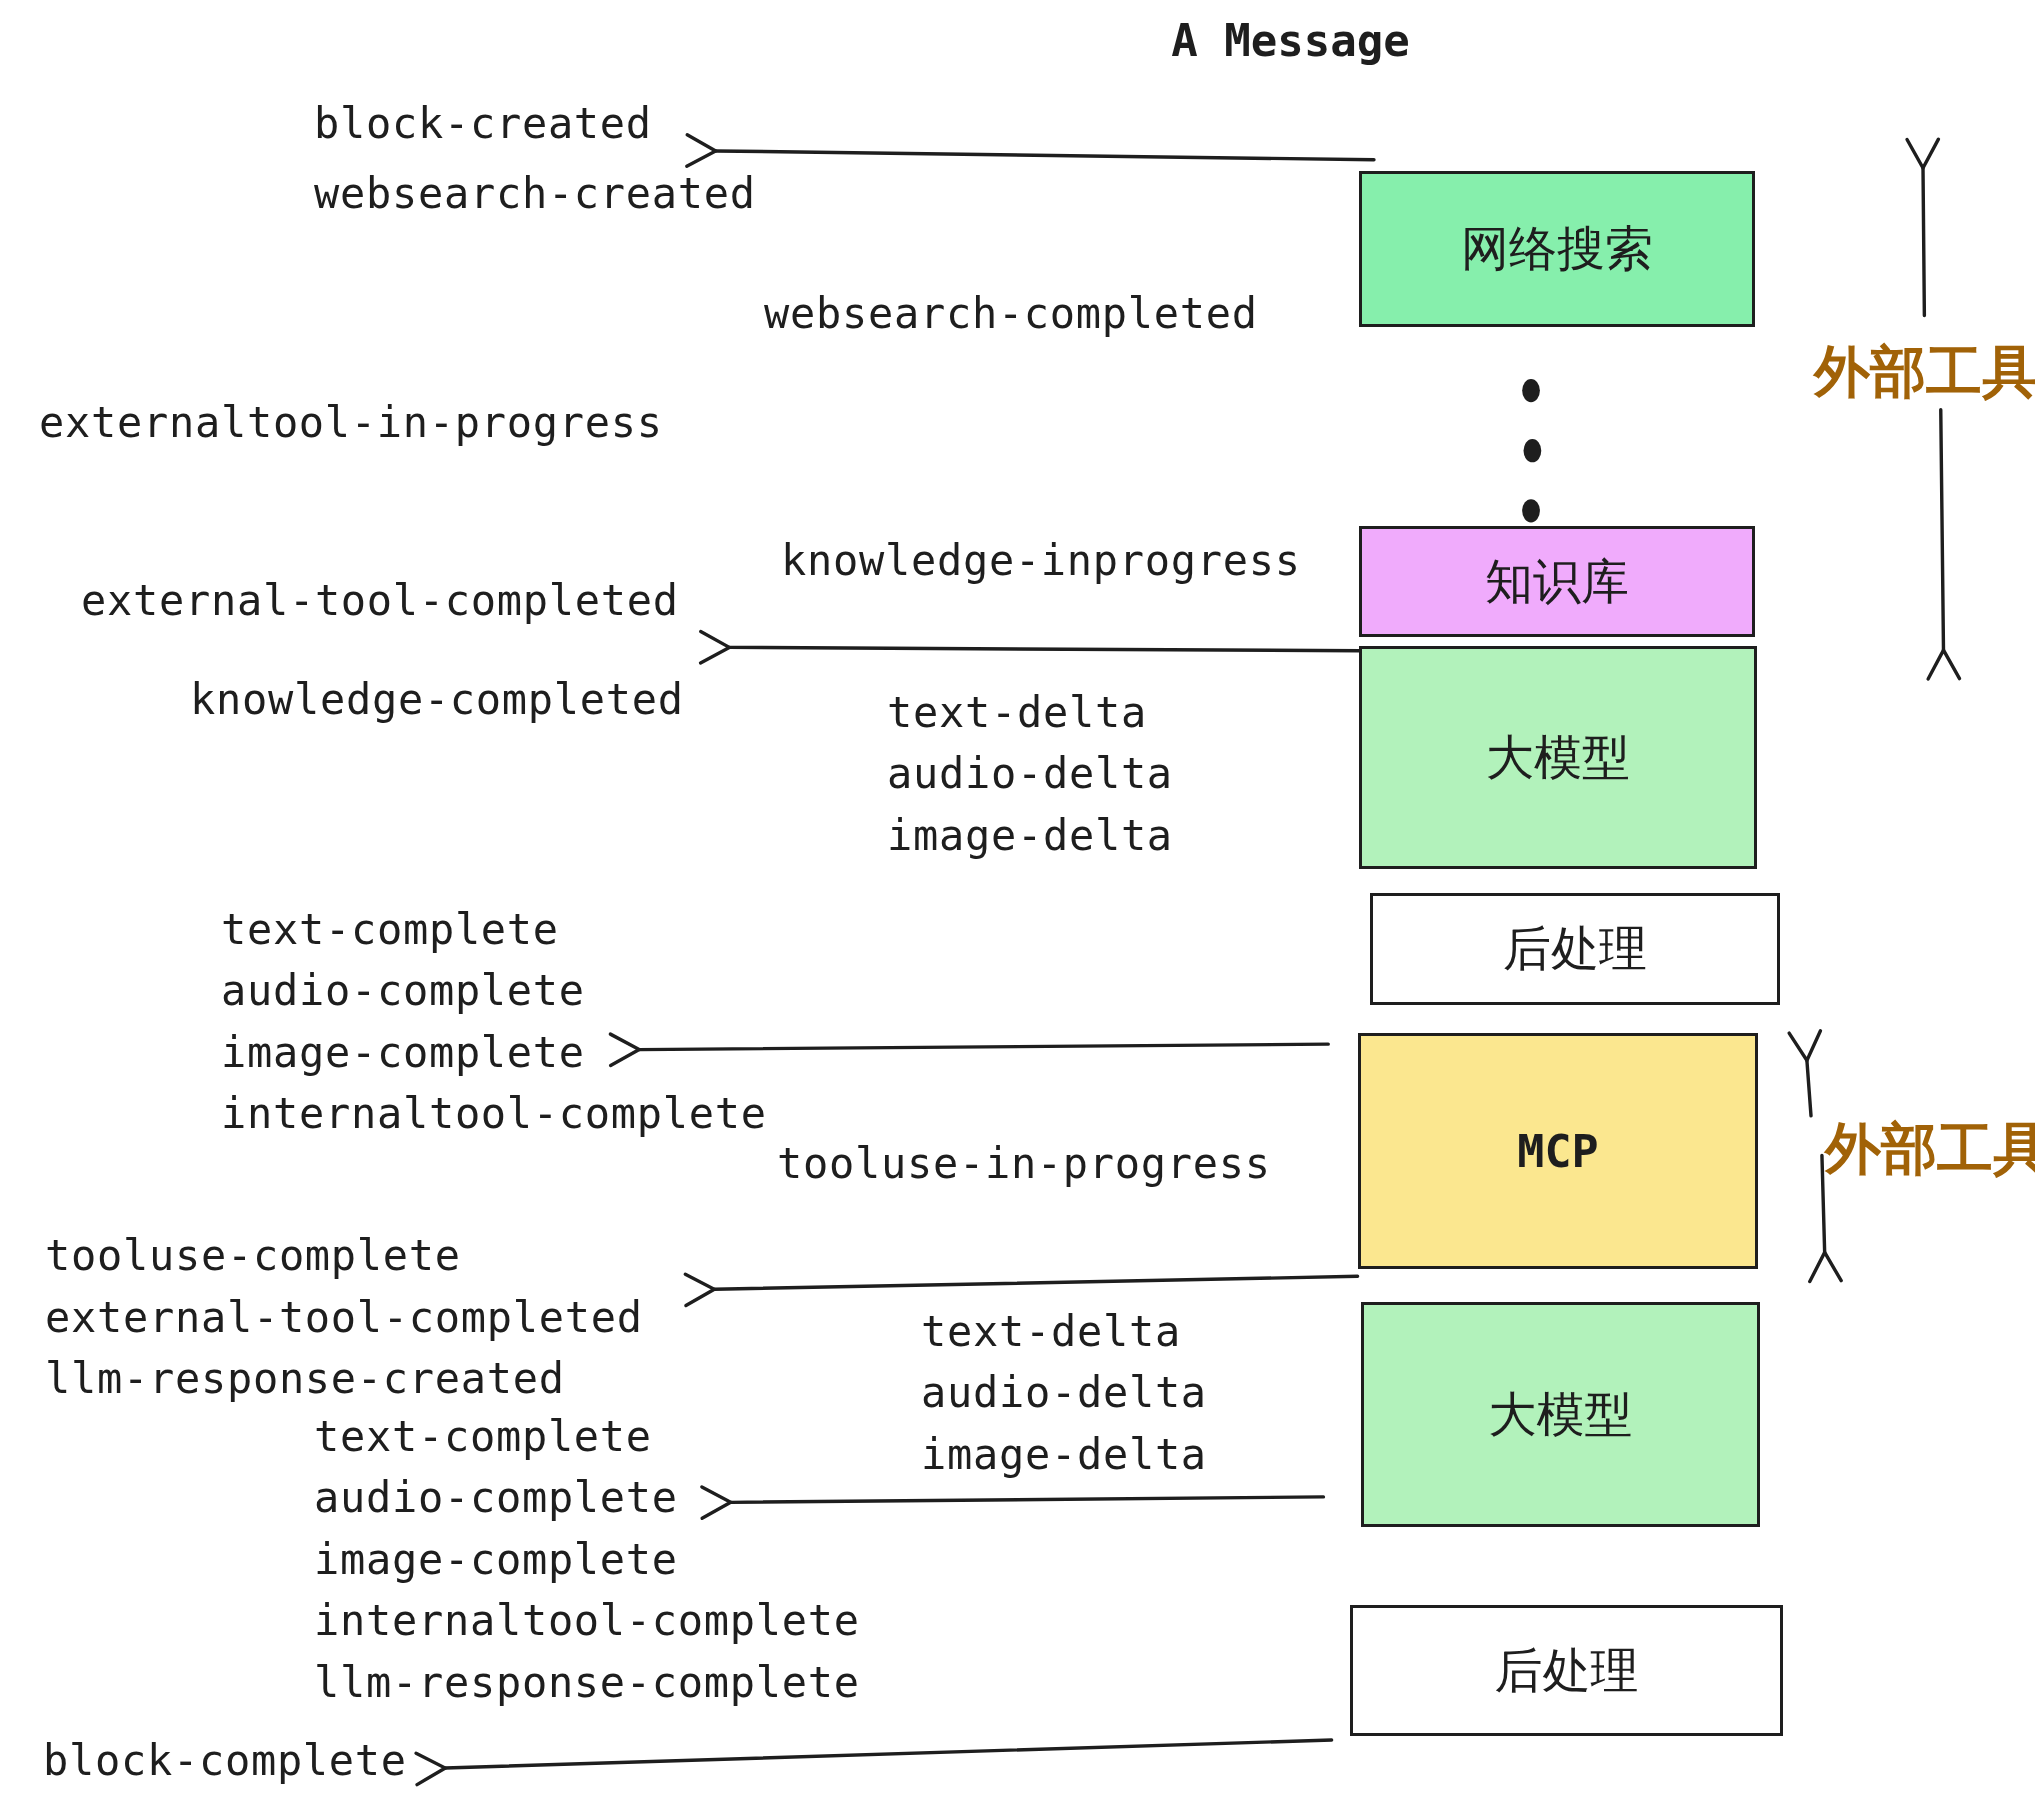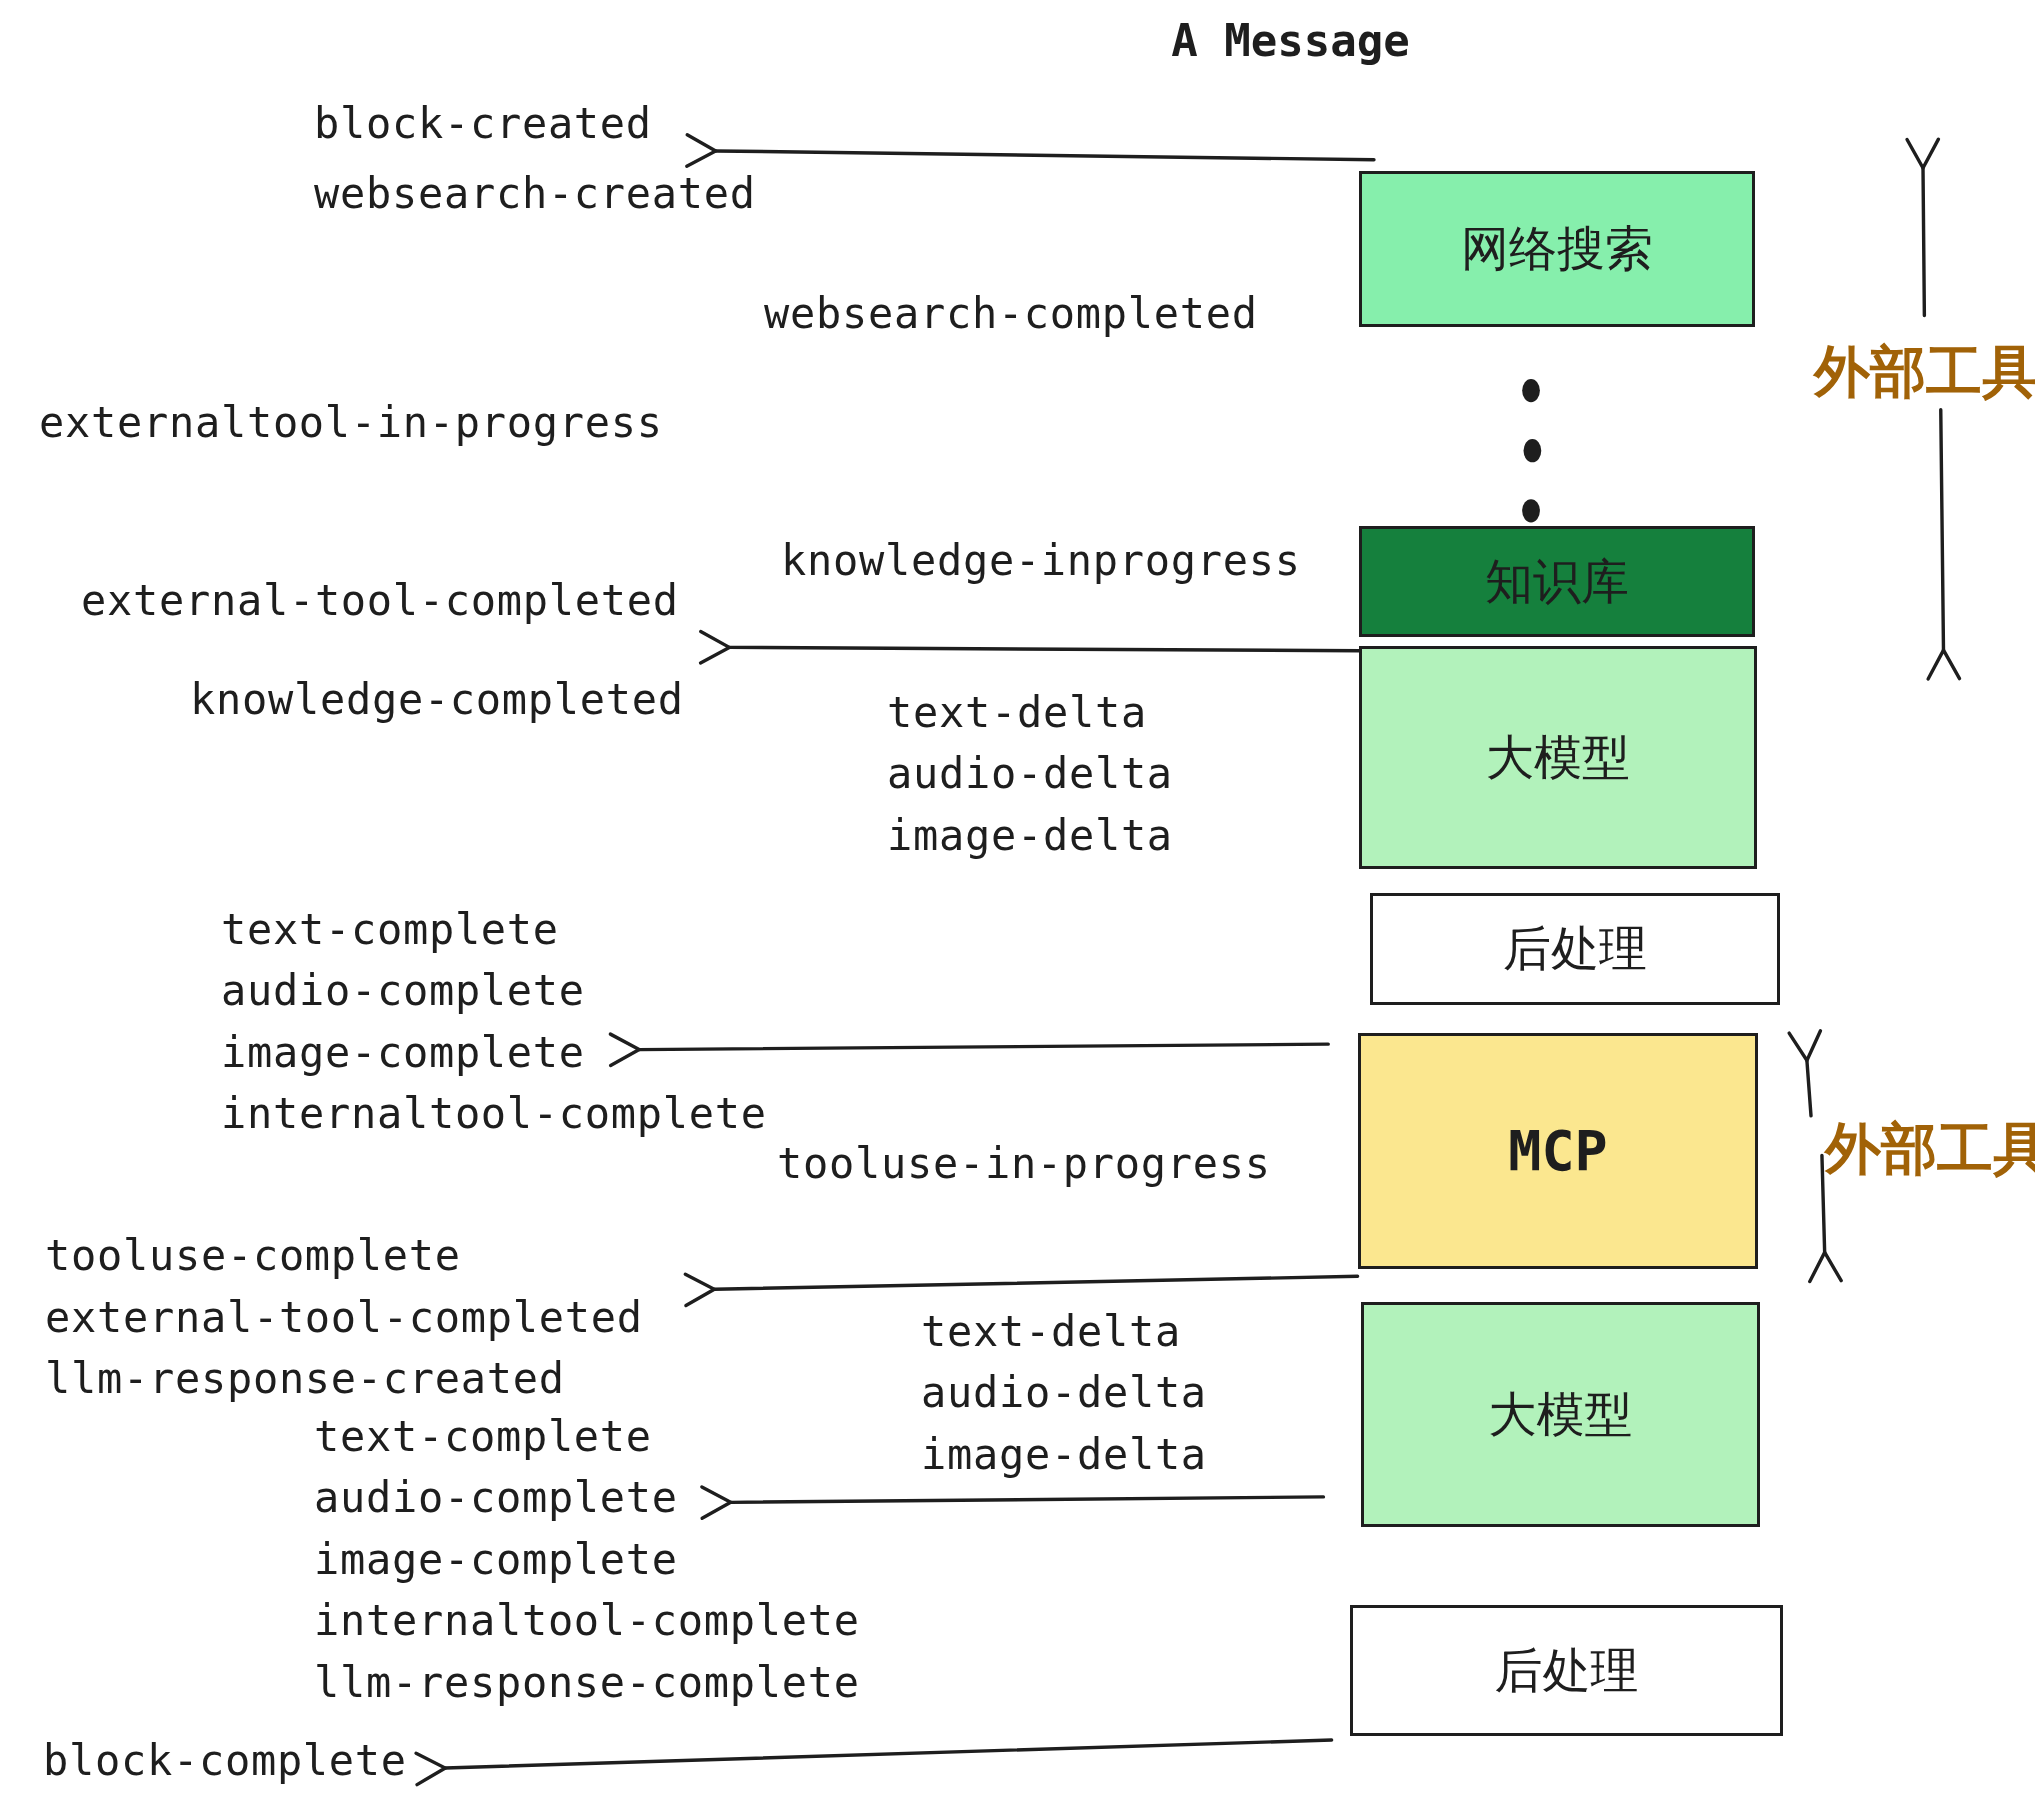--- a/index.html
+++ b/index.html
@@ -47,21 +47,21 @@
     background: #ffffff;
     font-family: "Liberation Sans", sans-serif;
     font-size: 48px;
     font-weight: 500;
     color: #1e1e1e;
     white-space: nowrap;
   }
   .box.mono {
     font-family: "DejaVu Sans Mono", monospace;
     font-weight: 700;
-    font-size: 55px;
+    font-size: 45px;
   }
   .side-label {
     position: absolute;
     font-family: "Liberation Sans", sans-serif;
     font-size: 56px;
     font-weight: 600;
     color: #a16207;
     white-space: nowrap;
   }
   svg.overlay {
@@ -78,21 +78,21 @@
 </style>
 </head>
 <body>
 
 <div id="canvas">
 
   <div class="title">A Message</div>
 
   <div class="box" style="left: 1359px; top: 171px; width: 396px; height: 156px; background-color: #86efac;">网络搜索</div>
 
-  <div class="box" style="left: 1359px; top: 526px; width: 396px; height: 111px; background-color: #15803d;">知识库</div>
+  <div class="box" style="left: 1359px; top: 526px; width: 396px; height: 111px; background-color: #f0abfc;">知识库</div>
 
   <div class="box" style="left: 1359px; top: 646px; width: 398px; height: 223px; background-color: rgb(178, 242, 187);">大模型</div>
 
   <div class="box" style="left: 1370px; top: 893px; width: 410px; height: 112px; background-color: rgb(255, 255, 255);">后处理</div>
 
   <div class="box mono" style="left: 1358px; top: 1033px; width: 400px; height: 236px; background-color: rgb(251, 231, 143);">MCP</div>
 
   <div class="box" style="left: 1361px; top: 1302px; width: 399px; height: 225px; background-color: rgb(178, 242, 187);">大模型</div>
 
   <div class="box" style="left: 1350px; top: 1605px; width: 433px; height: 131px; background-color: rgb(255, 255, 255);">后处理</div>

